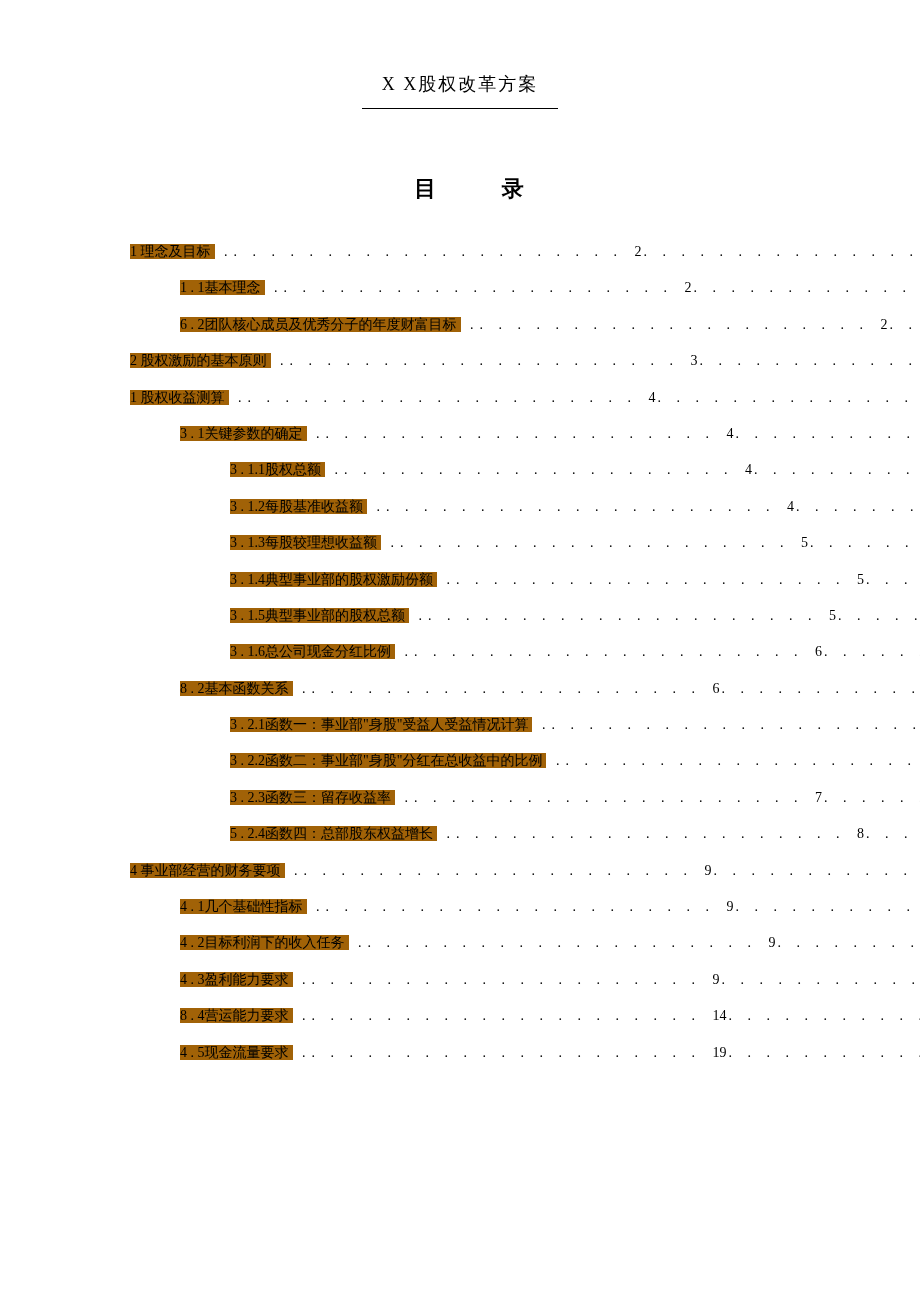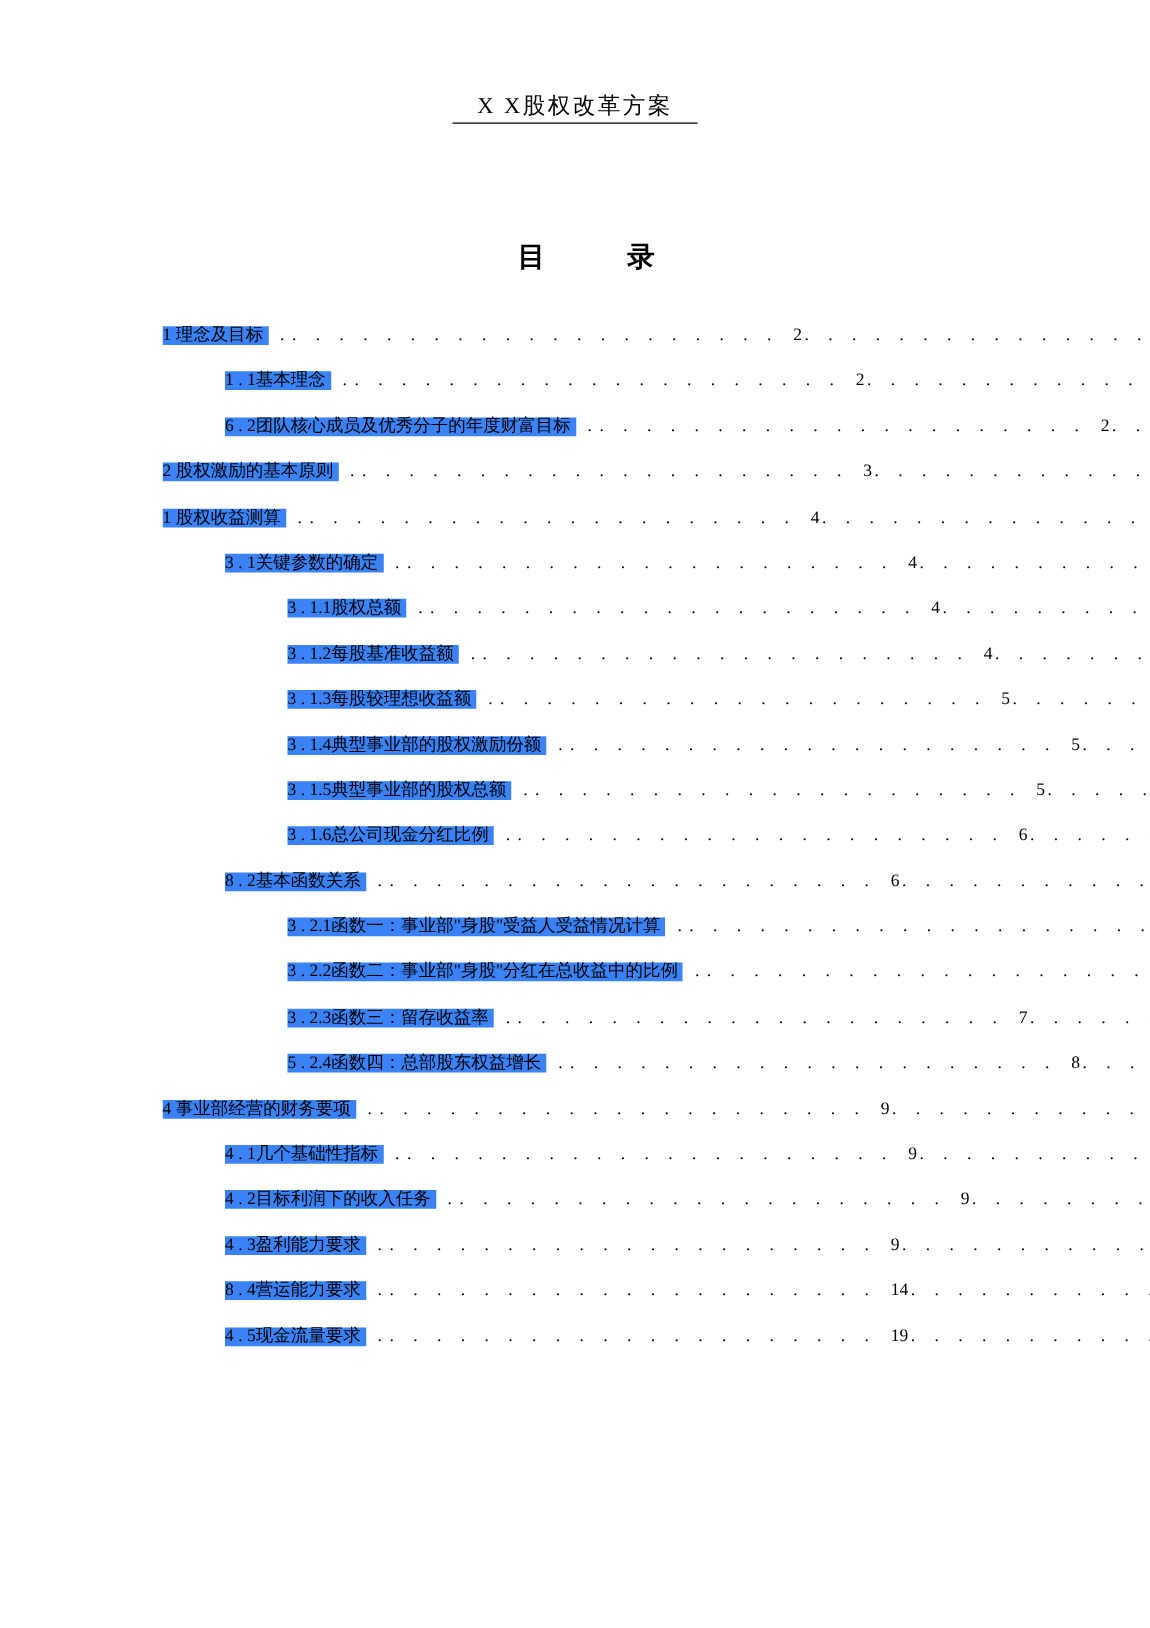--- a/index.html
+++ b/index.html
@@ -16,44 +16,44 @@
     }
     .page-header {
       text-align: center;
       padding-top: 72px;
       font-size: 18px;
       letter-spacing: 2px;
     }
     .page-header span {
       display: inline-block;
       border-bottom: 1px solid #000;
-      padding: 0 20px 2px 20px;
+      padding: 0 20px 12px 20px;
     }
     .toc-title {
       text-align: center;
       font-size: 22px;
       font-weight: bold;
-      margin-top: 92px;
+      margin-top: 65px;
       letter-spacing: 30px;
       padding-left: 48px;
     }
     .toc {
       margin-top: 30px;
       padding-left: 130px;
       padding-right: 0;
     }
     .toc-entry {
       font-size: 14px;
       line-height: 2.6;
       white-space: nowrap;
       overflow: hidden;
       position: relative;
     }
     .toc-label {
-      background: #3b82f6;
+      background: #a16207;
       padding-right: 4px;
       position: relative;
       z-index: 2;
     }
     .toc-dots {
       letter-spacing: 6px;
       position: relative;
       z-index: 1;
     }
     .toc-page {

